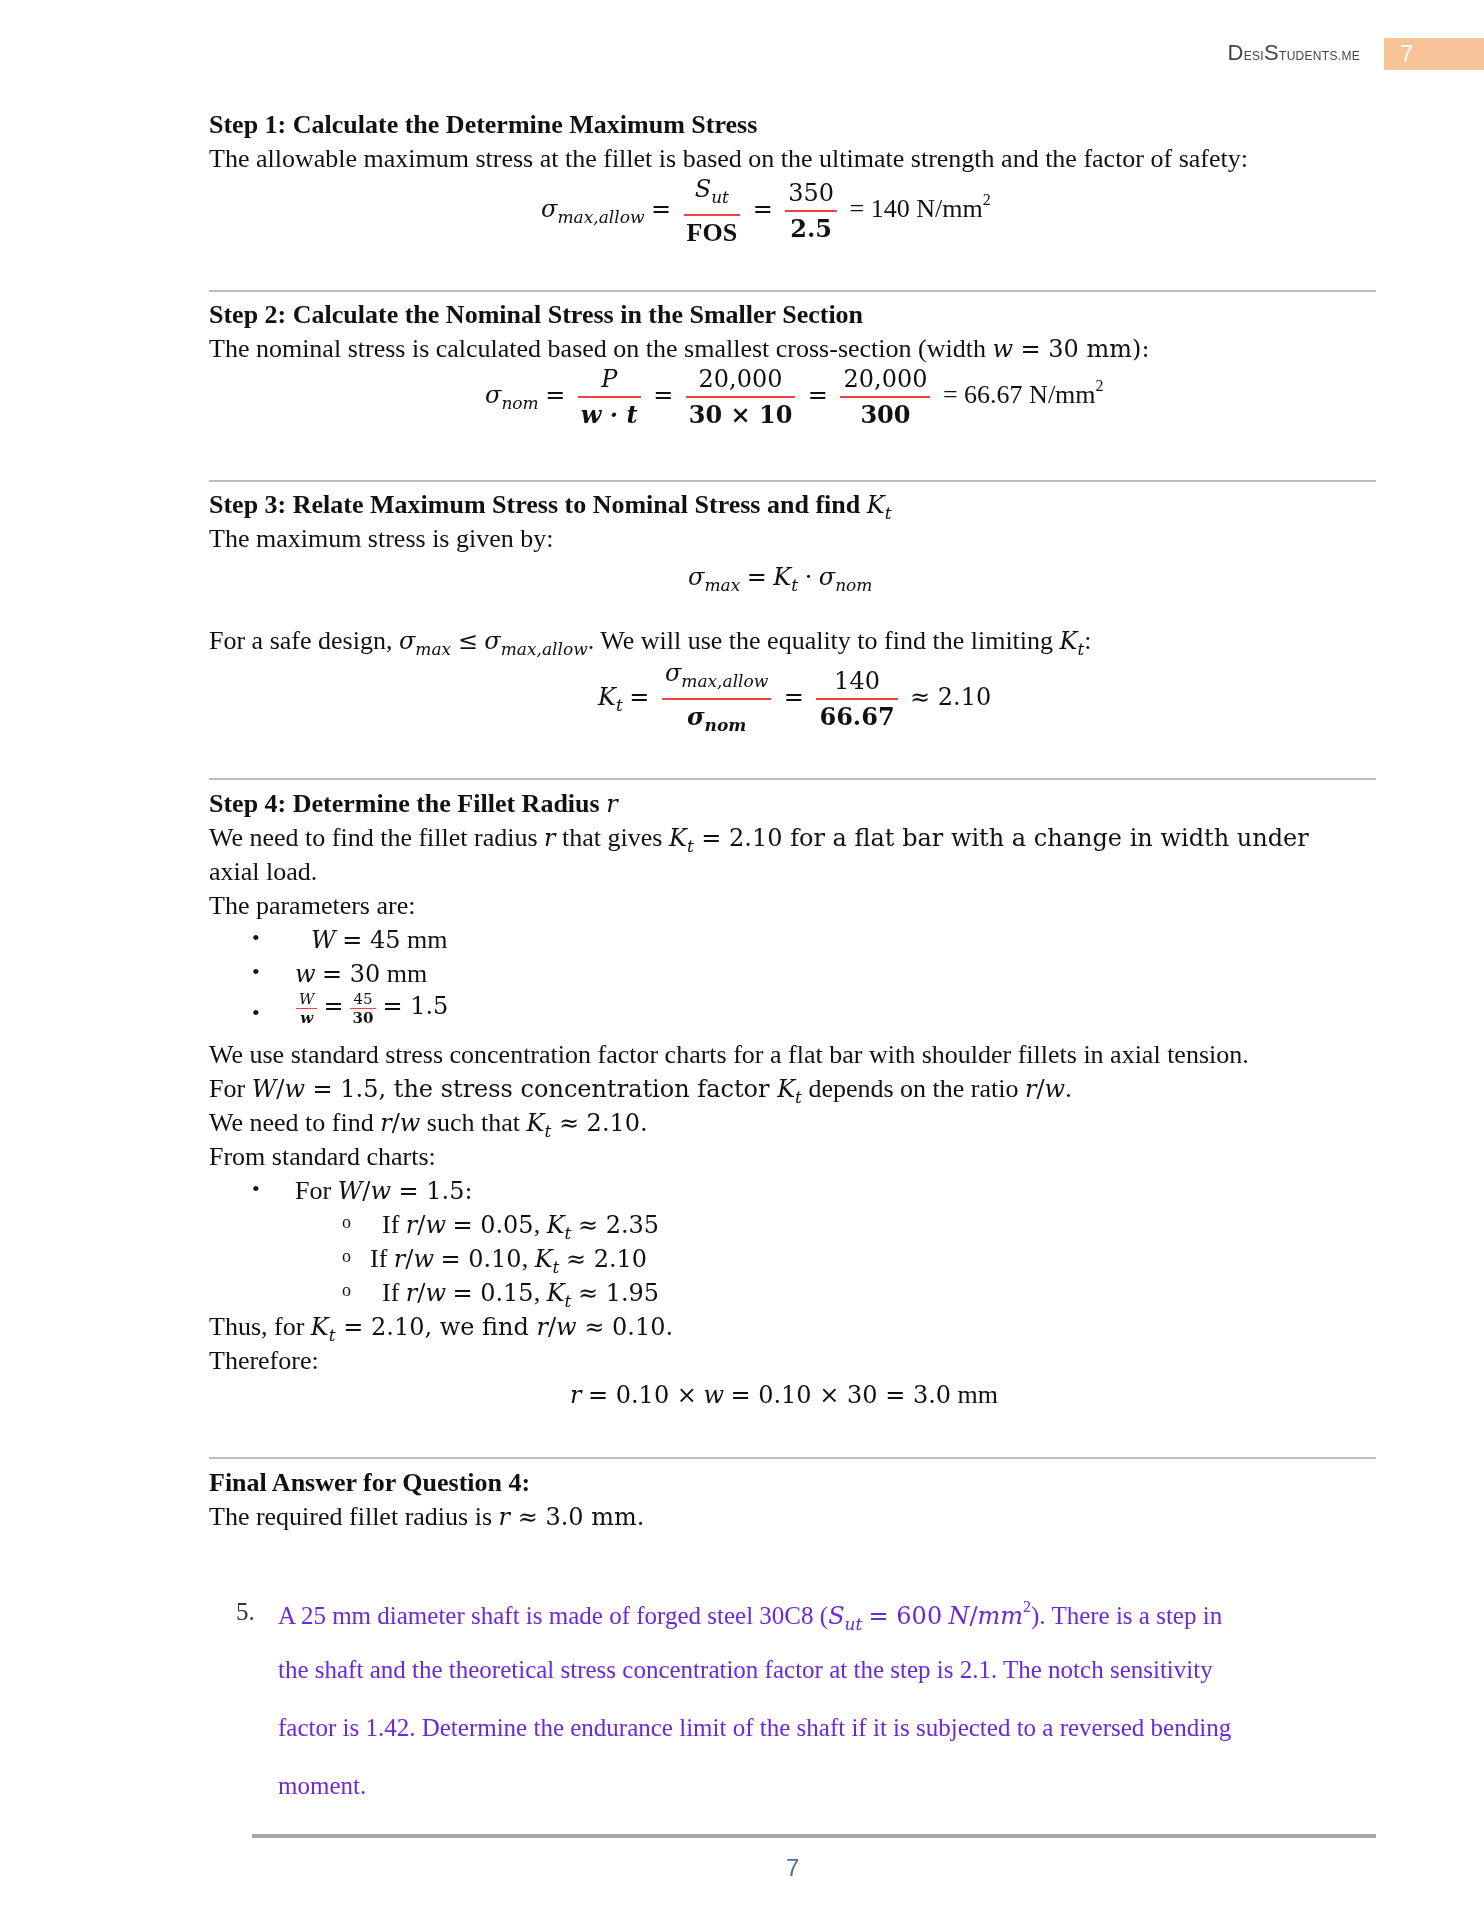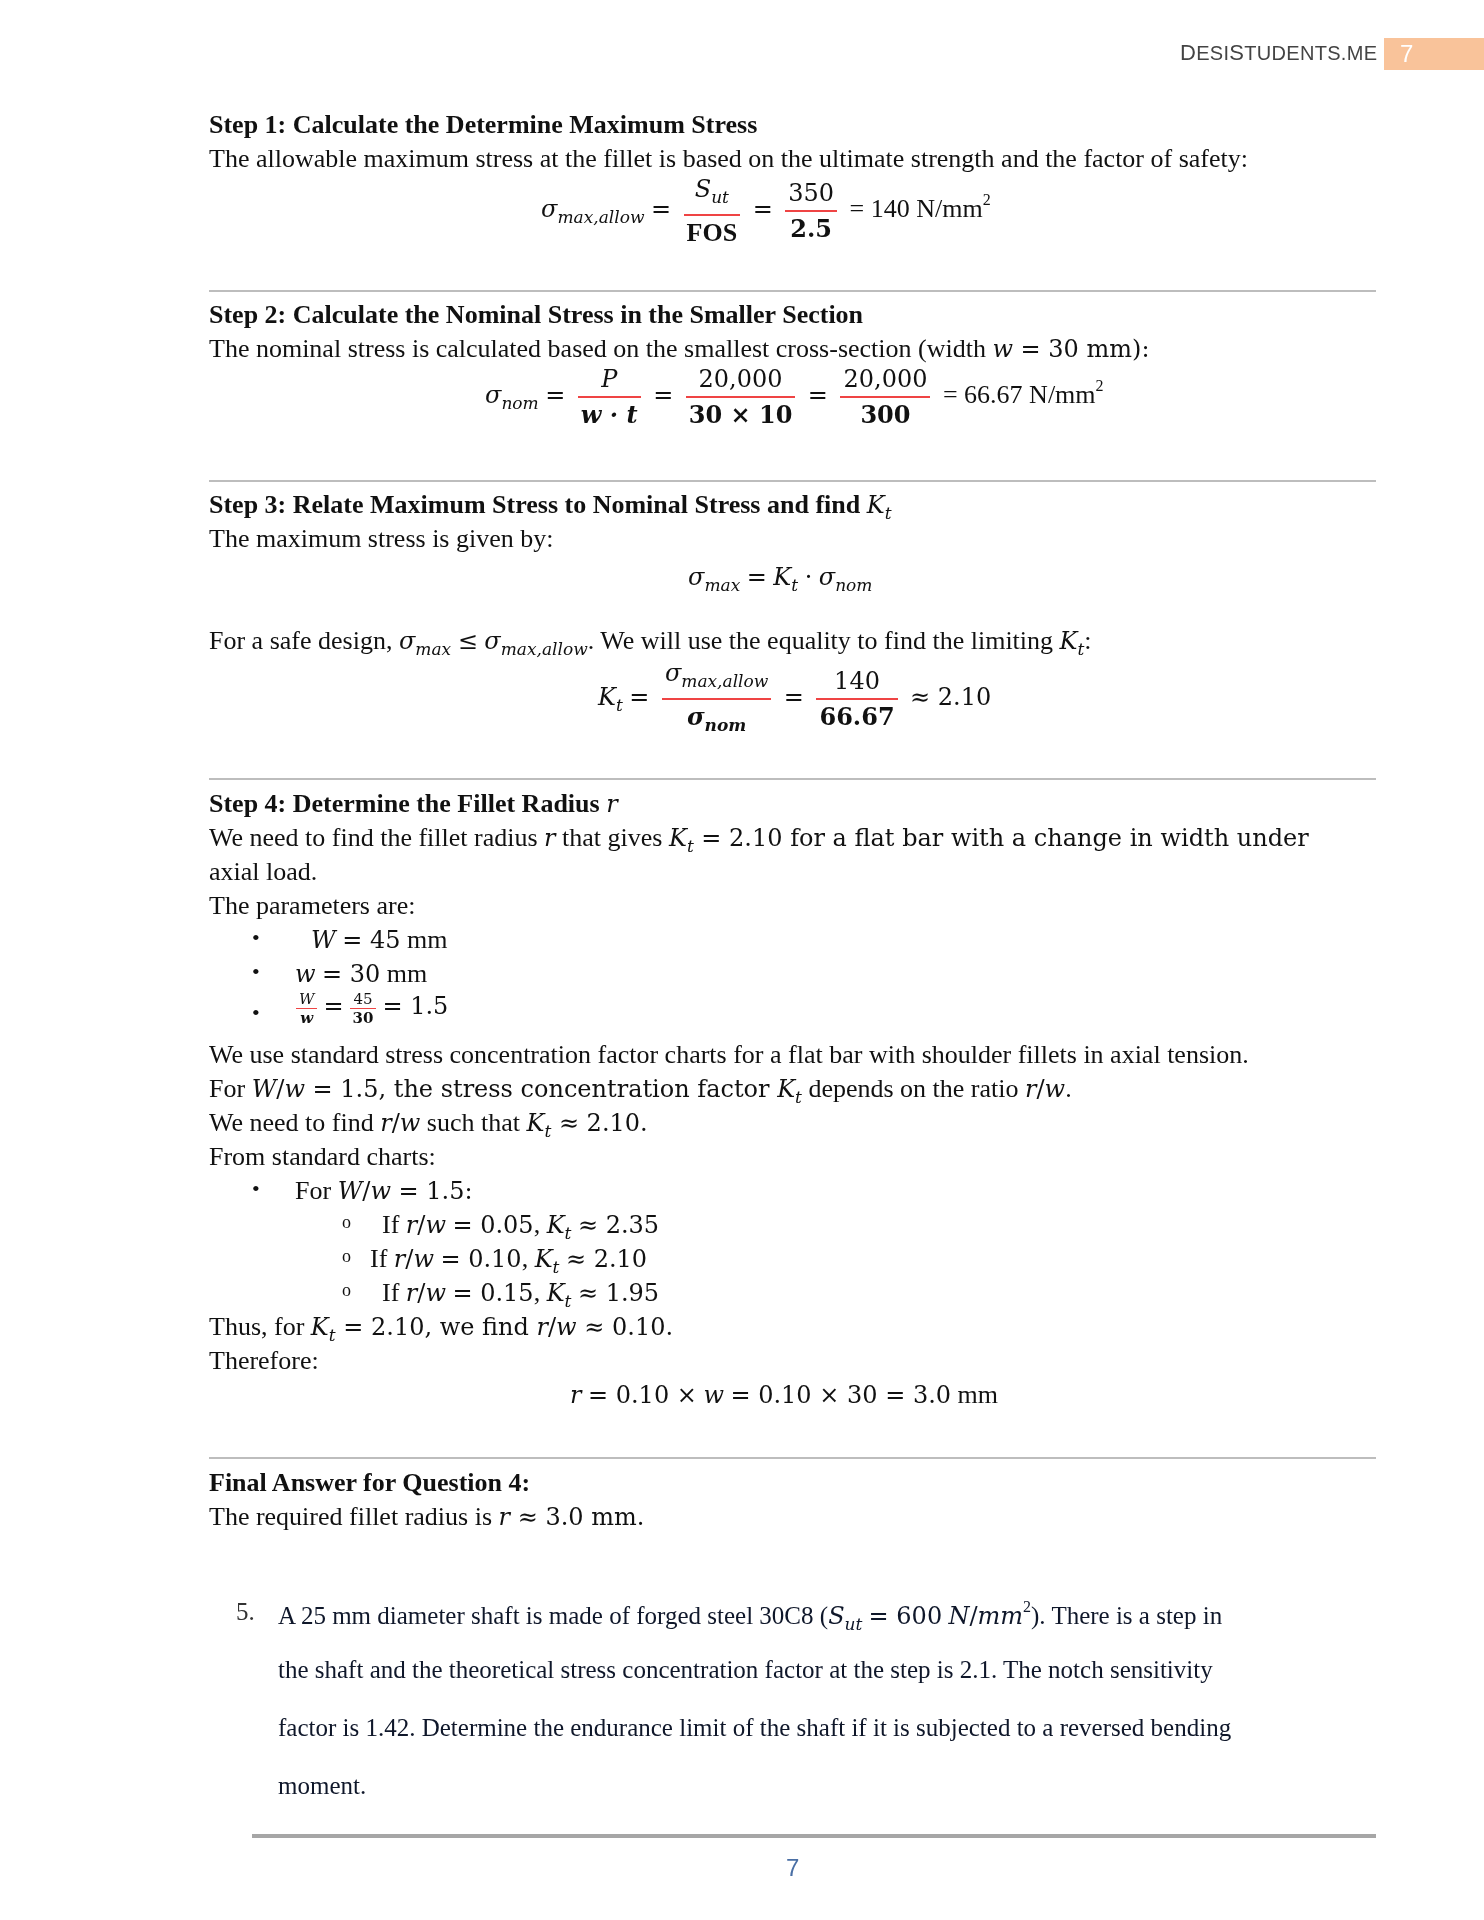--- a/index.html
+++ b/index.html
@@ -1,39 +1,39 @@
 <!DOCTYPE html>
 <html><head>
 <meta charset="utf-8">
 <style>
   html, body { margin: 0; padding: 0; }
   body { width: 1484px; height: 1920px; background: #ffffff; position: relative; overflow: hidden;
          font-family: "Liberation Serif", serif; color: #111; }
   .hdr-site { position: absolute; left: 1180px; top: 40px; width: 180px; text-align: right;
               font-family: "Liberation Sans", sans-serif; font-size: 20px; color: #444; letter-spacing: 0.3px; }
   .hdr-site .big { font-size: 22px; }
-  .hdr-site .sm { font-size: 20px; }
+  .hdr-site .sm { font-size: 12px; }
   .badge { position: absolute; left: 1384px; top: 38px; width: 100px; height: 32px; background: #f9c39a; }
   .badge span { position: absolute; left: 16px; top: 2px; color: #fff; font-family: "Liberation Sans", sans-serif; font-size: 24px; }
   .h { position: absolute; left: 209px; font-weight: bold; font-size: 26px; line-height: 30px; white-space: nowrap; }
   .p { position: absolute; left: 209px; font-size: 26px; line-height: 30px; white-space: nowrap; }
   .eq { position: absolute; font-size: 26px; line-height: 30px; white-space: nowrap; }
   .m { font-family: "DejaVu Serif", serif; font-style: italic; font-size: 24px; }
   .mn { font-family: "DejaVu Serif", serif; font-size: 24px; }
   .sub { font-size: 17px; vertical-align: -6px; }
   .sup { font-size: 16px; vertical-align: 12px; }
   .frac { display: inline-block; vertical-align: middle; text-align: center; margin: 0 6px; }
   .frac .num { display: block; padding: 0 3px; line-height: 34px; }
   .frac .den { display: block; border-top: 2px solid #ef4444; padding: 0 3px; line-height: 34px; font-weight: bold; }
   .frac.small .num, .frac.small .den { font-size: 15px; line-height: 18px; }
   .frac.small .den { border-top-width: 1.5px; }
   .rule { position: absolute; left: 209px; width: 1167px; height: 2px; background: #bdbdbd; }
   .bullet { position: absolute; font-size: 22px; }
   .sub-bullet { position: absolute; font-size: 18px; }
-  .q5 { position: absolute; left: 278px; font-size: 25px; color: #0f172a; white-space: nowrap; }
+  .q5 { position: absolute; left: 278px; font-size: 25px; color: #6d28d9; white-space: nowrap; }
   .q5num { position: absolute; left: 236px; font-size: 25px; color: #333; }
   .bottom-rule { position: absolute; left: 252px; top: 1834px; width: 1124px; height: 4px; background: #a6a6a6; }
   .footer-num { position: absolute; left: 786px; top: 1854px; font-family: "Liberation Sans", sans-serif; font-size: 24px; color: #4a6fa5; }
 </style>
 </head>
 <body>
 
 <div class="hdr-site">
   <span class="big">D</span><span class="sm">ESI</span><span class="big">S</span><span class="sm">TUDENTS.ME</span>
 </div>

